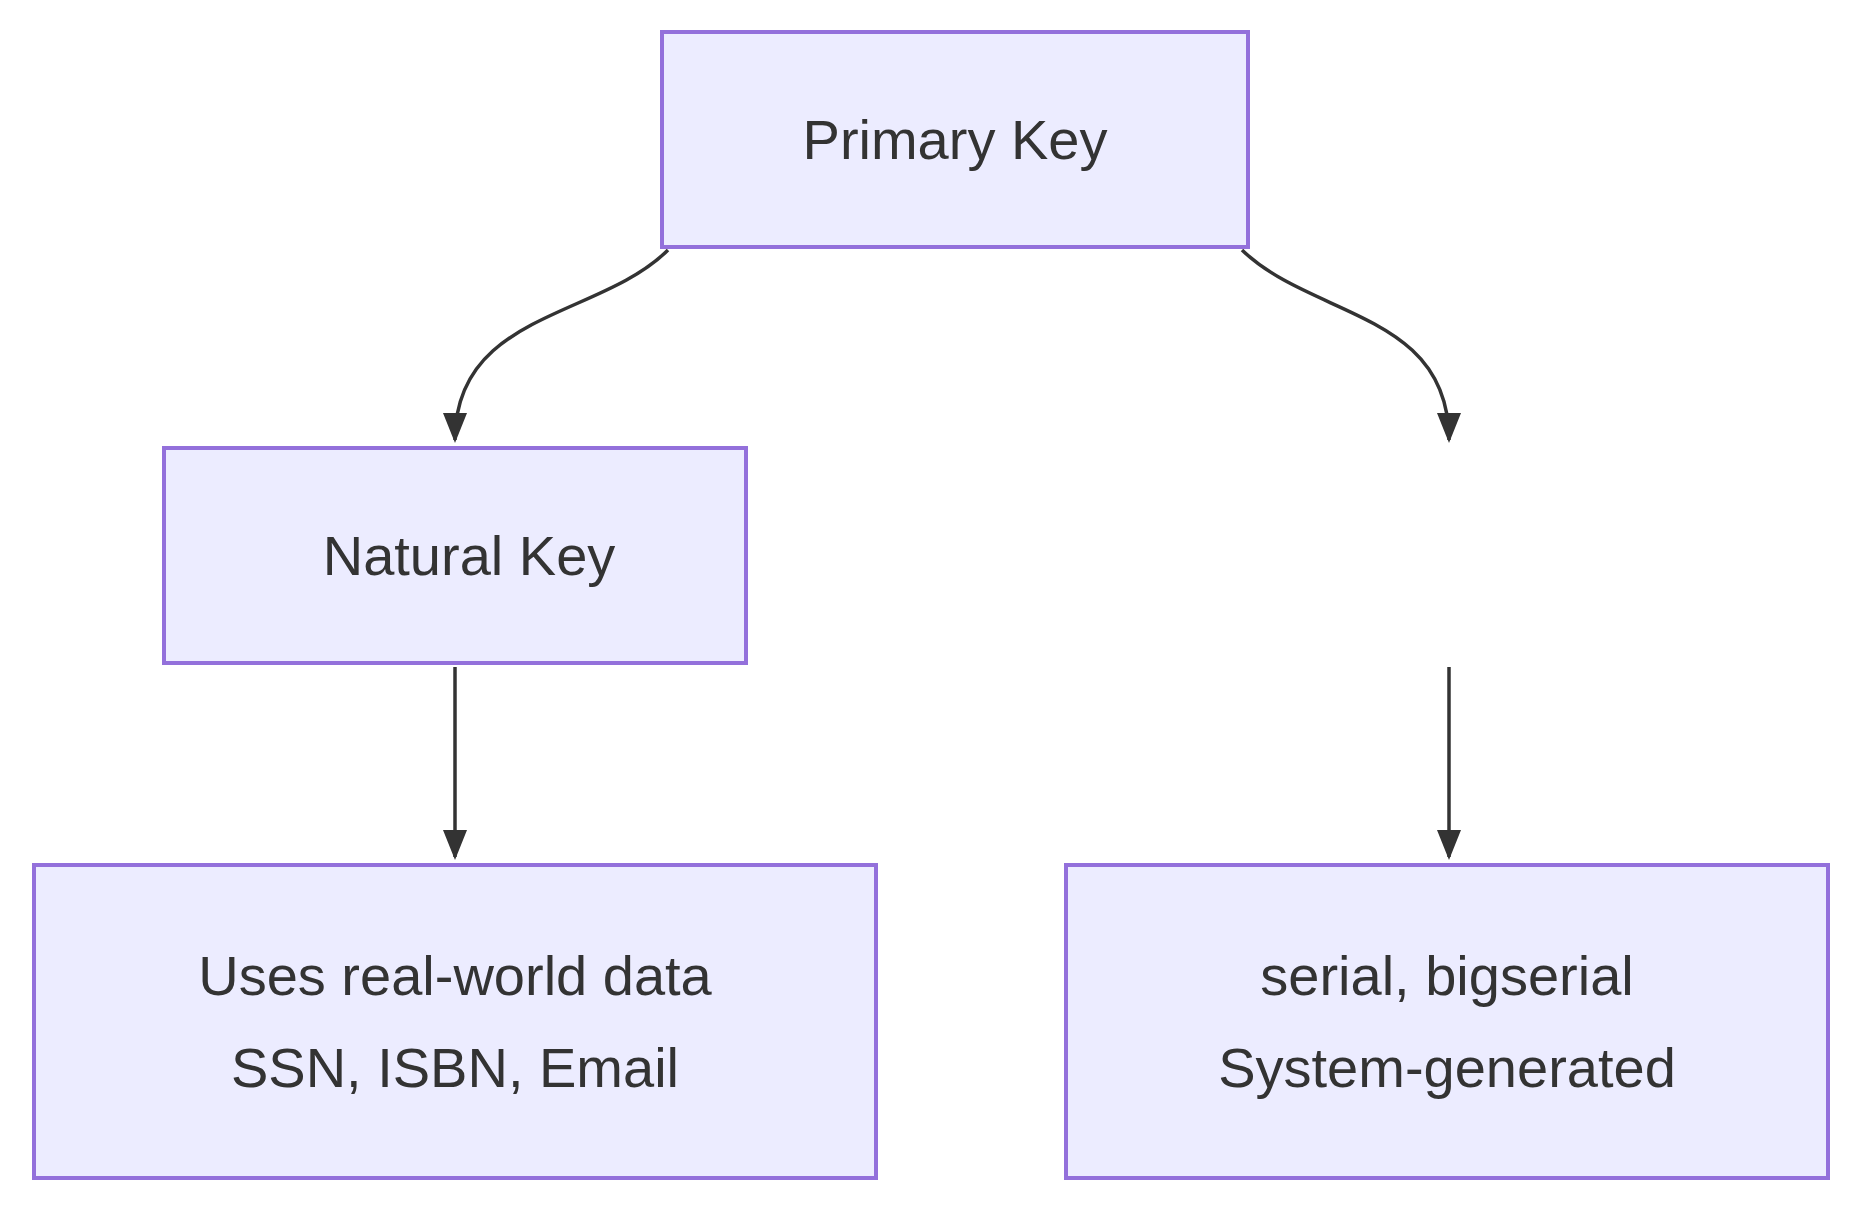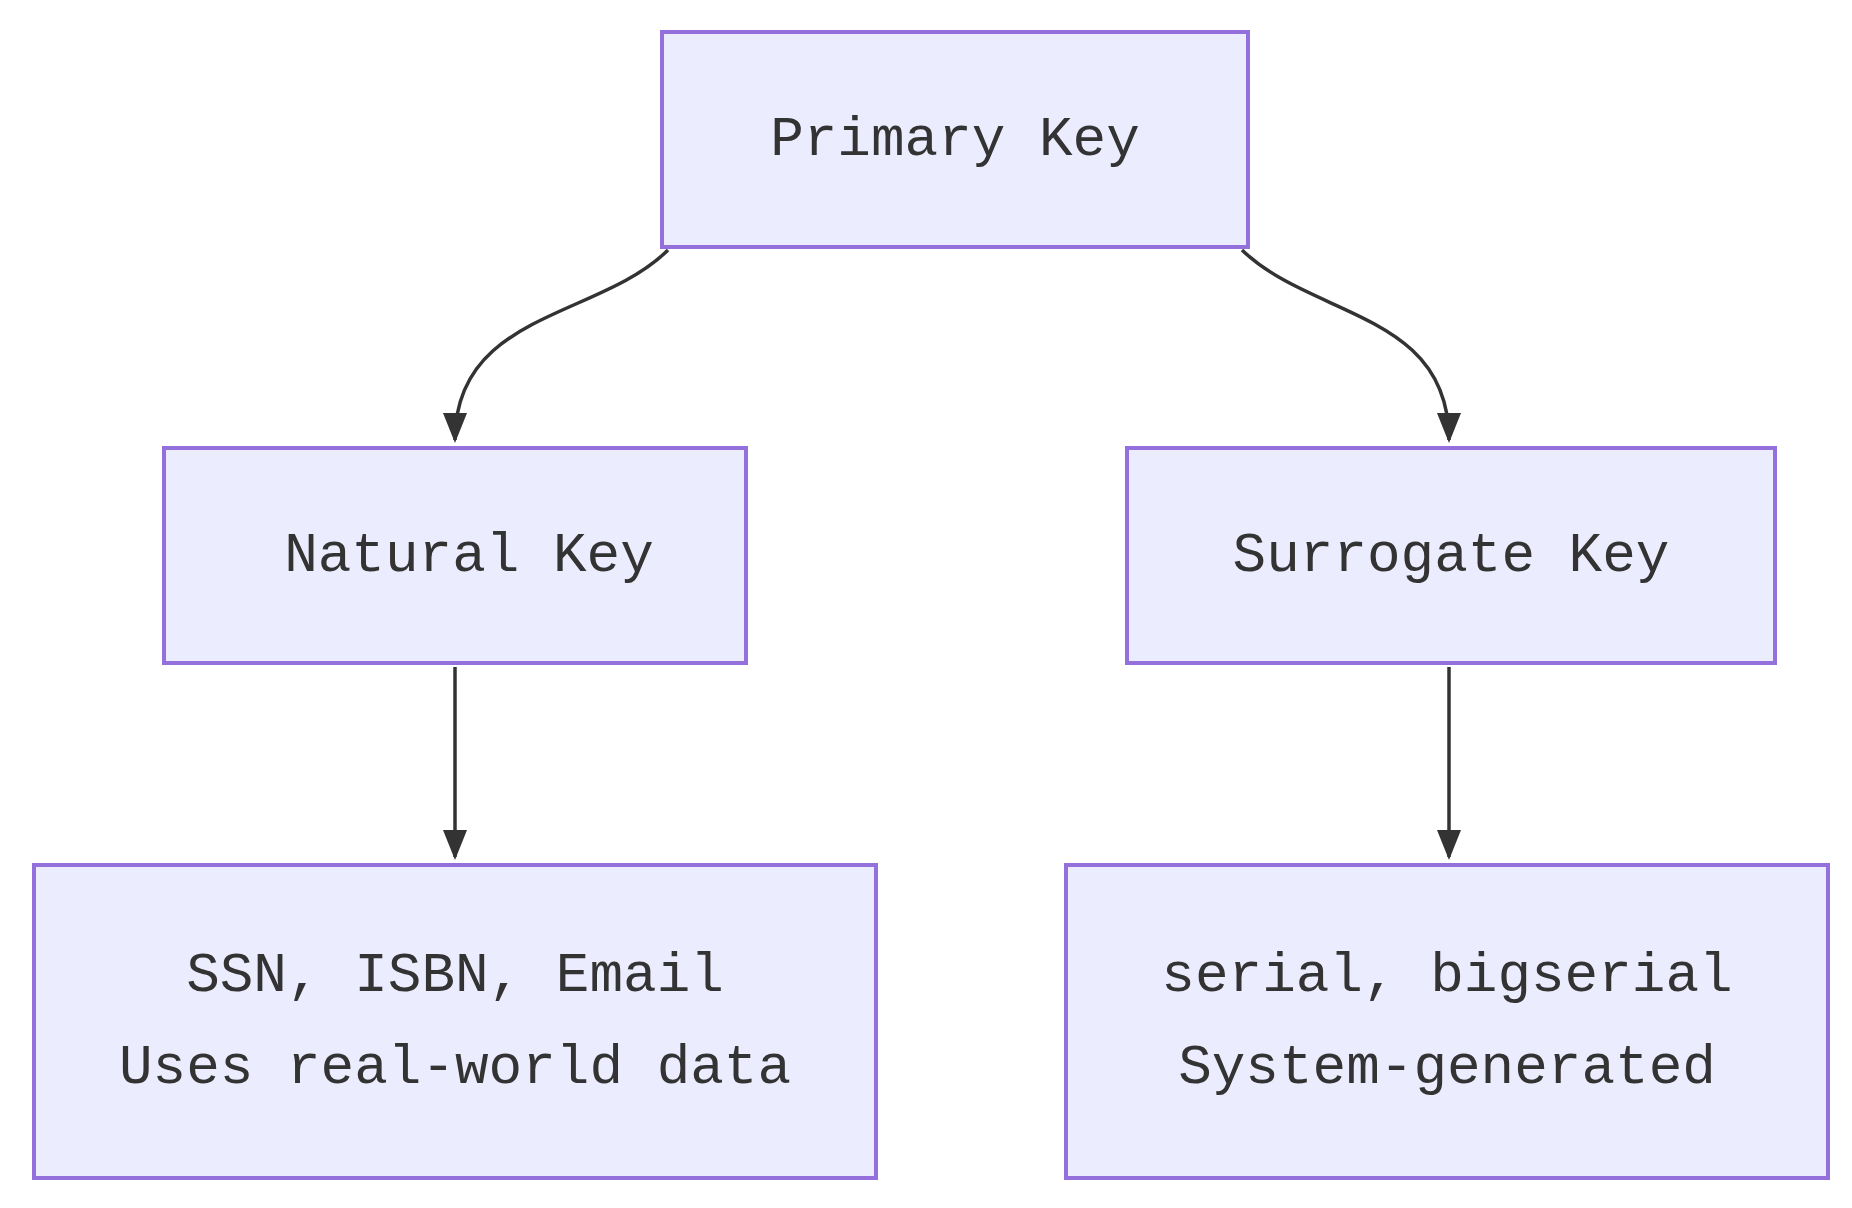--- a/index.html
+++ b/index.html
@@ -6,21 +6,21 @@
     margin: 0;
     padding: 0;
     overflow: hidden;
     background: #ffffff;
   }
   .canvas {
     position: relative;
     width: 1852px;
     height: 1208px;
     background: #ffffff;
-    font-family: Liberation Mono, monospace;
+    font-family: Liberation Sans, sans-serif;
   }
   .edges-layer {
     position: absolute;
     left: 0;
     top: 0;
     width: 1852px;
     height: 1208px;
     pointer-events: none;
   }
   .node {
@@ -65,27 +65,24 @@
   </svg>
 
   <div class="node node-primary">
     <span class="node-label">Primary Key</span>
   </div>
 
   <div class="node node-natural">
     <span class="node-label">Natural Key</span>
   </div>
 
-  <div class="node node-surrogate">
-    <span class="node-label">Surrogate Key</span>
-  </div>
 
   <div class="node node-natural-detail">
+    <span class="node-label">Uses real-world data</span>
     <span class="node-label">SSN, ISBN, Email</span>
-    <span class="node-label">Uses real-world data</span>
   </div>
 
   <div class="node node-surrogate-detail">
     <span class="node-label">serial, bigserial</span>
     <span class="node-label">System-generated</span>
   </div>
 
 </div>
 
 </body></html>

